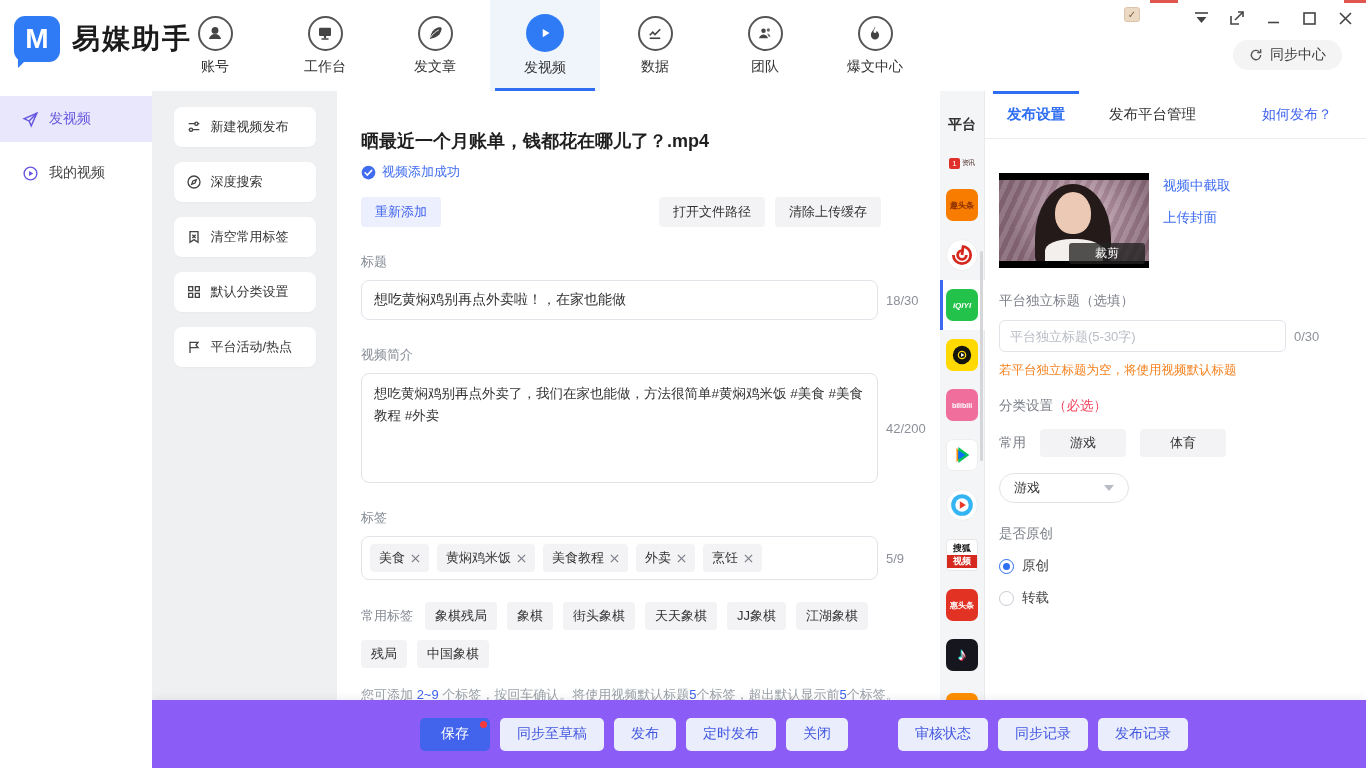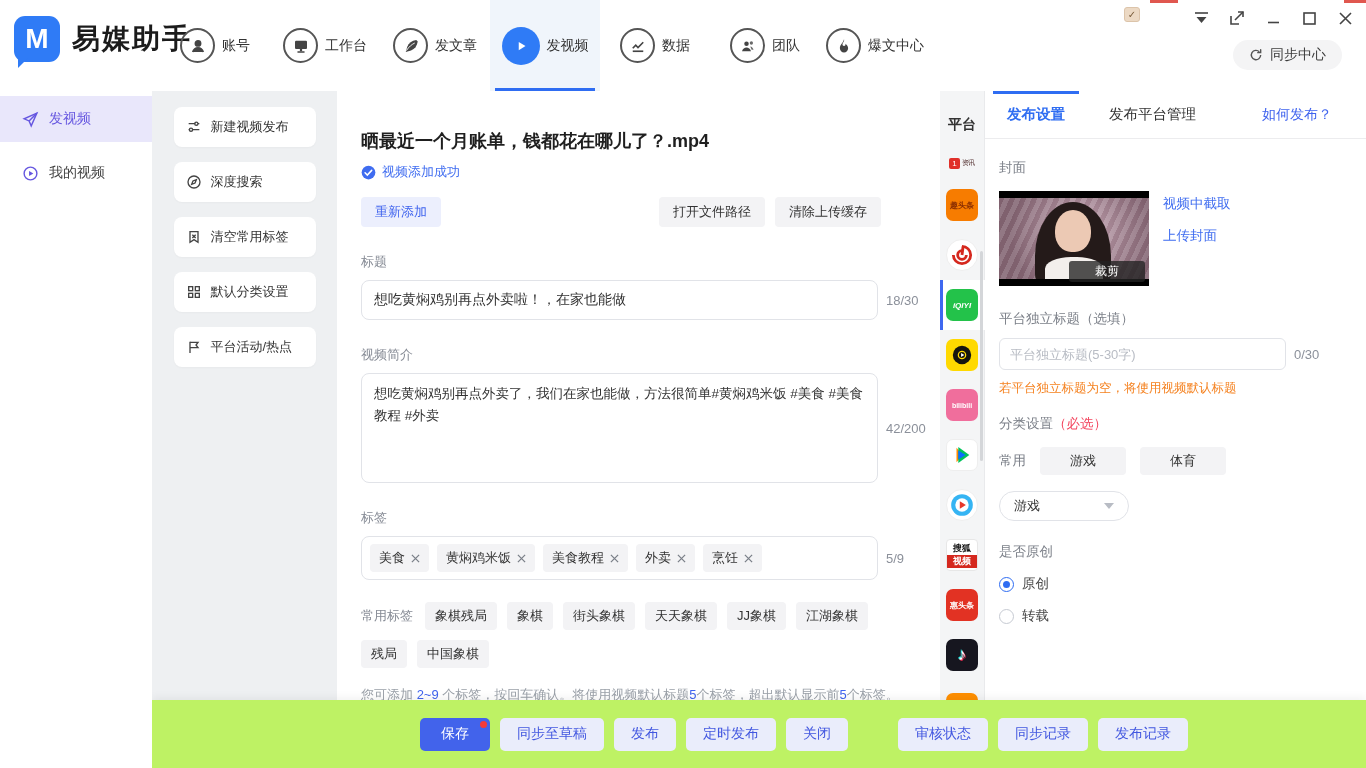--- a/index.html
+++ b/index.html
@@ -11,21 +11,21 @@
   .top-sliver { position:absolute; top:0; height:3px; background:#e0574f; z-index:9; }
   .sliver-a { left:1150px; width:28px; }
   .sliver-b { left:1344px; width:22px; }
   .logo-wrap { position:absolute; left:14px; top:16px; display:flex; align-items:center; gap:12px; }
   .logo-badge { width:46px; height:46px; background:#2f7bf6; border-radius:11px; position:relative; display:flex; align-items:center; justify-content:center; }
   .logo-badge::after { content:""; position:absolute; left:4px; bottom:-6px; width:0; height:0; border-left:10px solid #2f7bf6; border-bottom:10px solid transparent; }
   .logo-m { color:#fff; font-size:28px; font-weight:bold; }
   .logo-text { font-size:28px; font-weight:bold; color:#1b1b1b; letter-spacing:2px; }
 
   .nav { position:absolute; left:160px; top:0; height:91px; display:flex; }
-  .nav-item { width:110px; height:91px; display:flex; flex-direction:row; align-items:center; justify-content:center; gap:7px; cursor:pointer; position:relative; }
+  .nav-item { width:110px; height:91px; display:flex; flex-direction:column; align-items:center; justify-content:center; gap:7px; cursor:pointer; position:relative; }
   .nav-item .circ { width:35px; height:35px; border:2px solid #555; border-radius:50%; display:flex; align-items:center; justify-content:center; }
   .nav-item .lbl { font-size:14px; color:#333; }
   .nav-item.active { background:#f0f5fb; }
   .nav-item.active::after { content:""; position:absolute; left:5px; right:5px; bottom:0; height:3px; background:#2f6df2; }
   .nav-item.active .circ { border:none; background:#2f7bf6; width:38px; height:38px; }
 
   .win-controls { position:absolute; right:10px; top:8px; display:flex; gap:14px; align-items:center; }
   .win-btn { width:22px; height:20px; display:flex; align-items:center; justify-content:center; cursor:pointer; color:#444; }
   .tray-icon { position:absolute; left:1124px; top:7px; width:16px; height:15px; background:#ecd9c4; border-radius:3px; border:1px solid #dcc4aa; display:flex; align-items:center; justify-content:center; font-size:10px; color:#7a5c3a; }
   .sync-btn { position:absolute; right:24px; top:40px; height:30px; padding:0 16px; background:#f4f4f5; border-radius:16px; display:flex; align-items:center; gap:7px; font-size:14px; color:#3c3c3c; cursor:pointer; }
@@ -124,21 +124,21 @@
   .select-box { margin-top:16px; width:130px; height:30px; border:1px solid #e1e3e8; border-radius:15px; display:flex; align-items:center; justify-content:space-between; padding:0 14px; font-size:13px; color:#333; cursor:pointer; }
   .caret { width:0; height:0; border-left:5px solid transparent; border-right:5px solid transparent; border-top:6px solid #b8bcc4; }
   .orig-label { margin-top:22px; font-size:13.5px; color:#7c8089; }
   .radio-row { margin-top:14px; display:flex; align-items:center; gap:8px; cursor:pointer; }
   .radio { width:15px; height:15px; border-radius:50%; border:1px solid #c6cad2; background:#fff; position:relative; flex:none; }
   .radio.checked { border:1px solid #2f6df2; }
   .radio.checked::after { content:""; position:absolute; left:3px; top:3px; width:7px; height:7px; border-radius:50%; background:#2f6df2; }
   .radio-lbl { font-size:13.5px; color:#444; }
 
   
-  .footer { position:absolute; left:152px; top:700px; width:1214px; height:68px; background:#bef264; box-shadow:0 -3px 8px rgba(0,0,0,.05); display:flex; align-items:center; padding-left:268px; }
+  .footer { position:absolute; left:152px; top:700px; width:1214px; height:68px; background:#8b5cf6; box-shadow:0 -3px 8px rgba(0,0,0,.05); display:flex; align-items:center; padding-left:268px; }
   .f-btn { height:33px; padding:0 17px; border-radius:5px; background:#eaedfb; color:#4257e0; font-size:14px; display:flex; align-items:center; cursor:pointer; margin-right:10px; position:relative; }
   .f-btn.primary { background:#4263eb; color:#fff; padding:0 21px; }
   .f-btn.primary::after { content:""; position:absolute; right:3px; top:3px; width:7px; height:7px; border-radius:50%; background:#f43a3a; }
   .f-gap { width:40px; }
 
   svg { display:block; }
 </style>
 </head>
 <body>
 
@@ -514,21 +514,20 @@
 </div>
 
 <div class="rpanel">
   <div class="tabs-row">
     <div class="tab active">发布设置</div>
     <div class="tab">发布平台管理</div>
     <div class="howto">如何发布？</div>
   </div>
 
   <div class="rp-body">
-    <div class="rp-label">封面</div>
 
     <div class="cover-row">
       <div class="cover">
         <div class="cover-img">
           <div class="hair"></div>
           <div class="face"></div>
           <div class="shirt"></div>
         </div>
         <div class="crop-badge">裁剪</div>
       </div>

